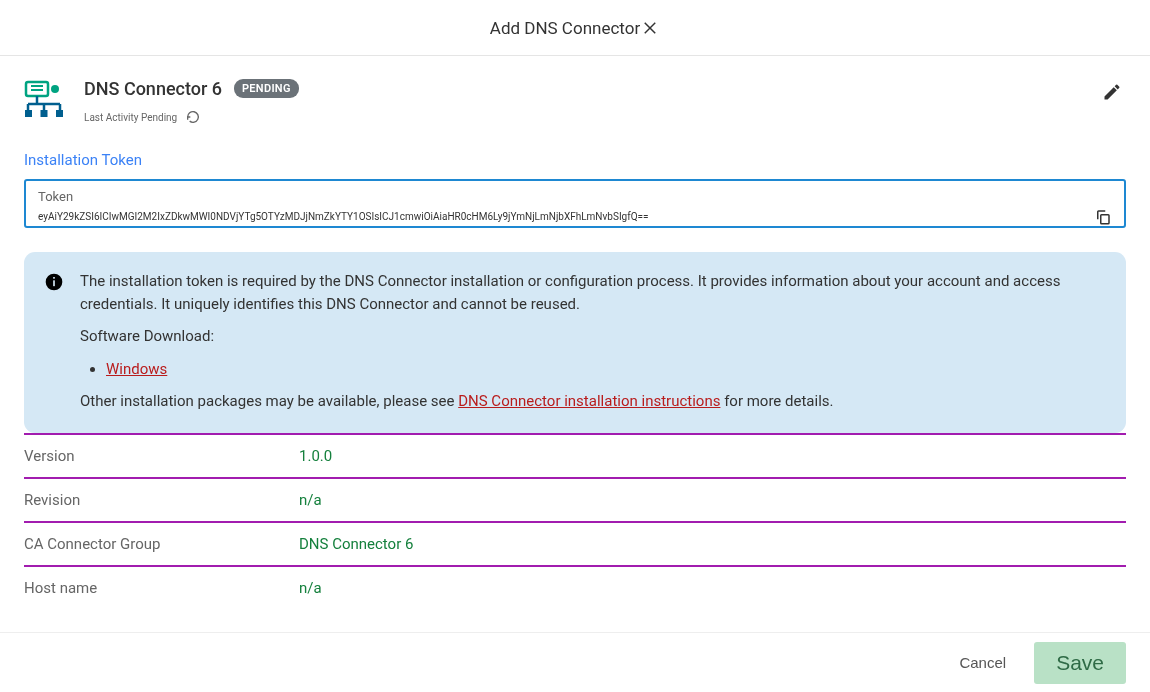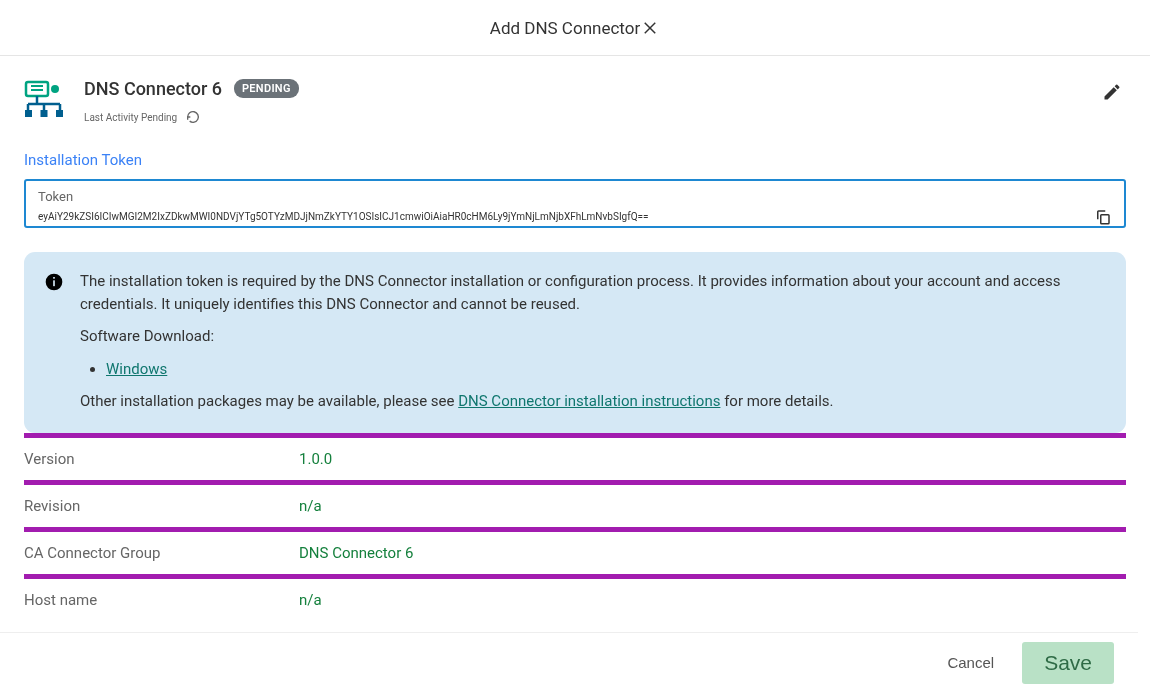--- a/index.html
+++ b/index.html
@@ -90,37 +90,37 @@
     border-radius: 11px;
     padding: 18px 20px 20px 20px;
     display:flex;
     gap: 16px;
   }
   .info-icon { width:20px; height:20px; flex:0 0 20px; color:#000; margin-top:2px; }
   .info-body { flex:1; font-size:15px; line-height:1.5; color:#333; }
   .info-body p { margin: 0 0 10px 0; }
   .info-body p:last-child { margin-bottom: 0; }
   .info-body ul { margin: 0 0 10px 0; padding-left: 26px; }
-  .info-body a { color:#0f766e; text-decoration: underline; }
+  .info-body a { color:#b91c1c; text-decoration: underline; }
 
   
   .details {  }
   .details-row {
     display:flex;
     padding: 12px 0;
-    border-top: 5px solid #a21caf;
+    border-top: 2px solid #a21caf;
     font-size: 15px;
   }
   .details-key { width: 275px; color:#666; }
   .details-val { color:#15803d; }
 
   
   .footer {
     position:absolute;
-    left:0; right:12px; bottom:0;
+    left:0; right:0; bottom:0;
     height:60px;
     display:flex;
     align-items:center;
     justify-content:flex-end;
     gap: 24px;
     padding: 0 24px;
     border-top: 1px solid #eee;
     background:#fff;
   }
   .btn-cancel {

